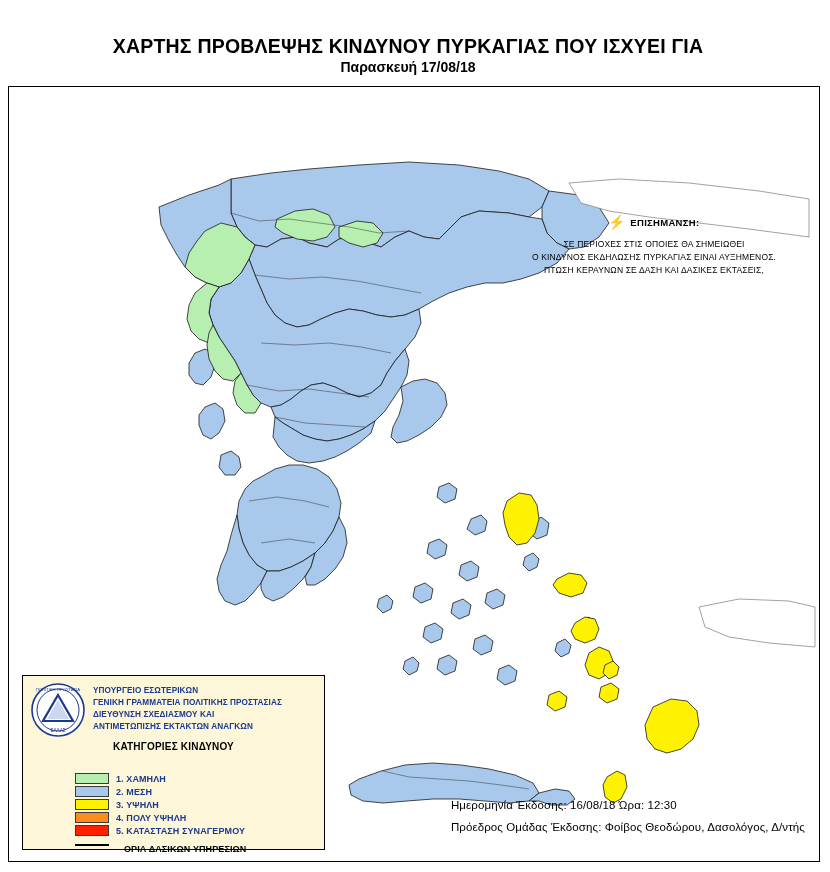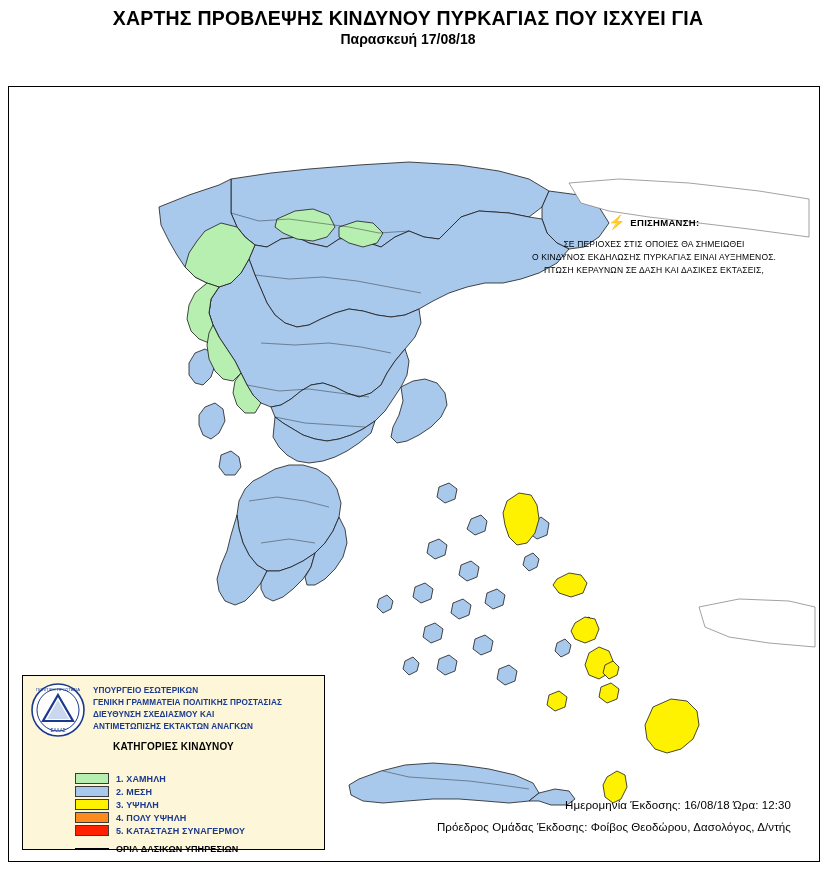--- a/index.html
+++ b/index.html
@@ -12,21 +12,21 @@
     height: 872px;
     font-family: "Liberation Sans", sans-serif;
     color: #000000;
     overflow: hidden;
     position: relative;
   }
 
   
   .title-block {
     width: 816px;
-    padding-top: 6px;
+    padding-top: 34px;
     text-align: center;
   }
   .title-line1 {
     font-size: 19.5px;
     font-weight: bold;
     letter-spacing: 0.2px;
     line-height: 1.25;
   }
   .title-line2 {
     font-size: 14px;
@@ -139,37 +139,37 @@
     box-sizing: border-box;
   }
   .cat-label {
     font-size: 9px;
     font-weight: bold;
     color: #1a3a8f;
     letter-spacing: 0.1px;
   }
   .borders-row {
     display: flex;
-    align-items: center;
-    gap: 7px;
+    align-items: flex-start;
+    gap: 15px;
     padding-left: 44px;
     margin-top: 7px;
   }
   .line-sample {
     width: 34px;
     height: 0;
     border-top: 2px solid #000;
   }
 
   
   .footer {
     position: absolute;
-    right: 28px;
+    right: 14px;
     bottom: 22px;
-    text-align: right;
+    text-align: left;
     font-size: 11.5px;
     line-height: 1.9;
     letter-spacing: 0.1px;
   }
 </style>
 </head>
 <body>
 
 <div class="title-block">
   <div class="title-line1">ΧΑΡΤΗΣ ΠΡΟΒΛΕΨΗΣ ΚΙΝΔΥΝΟΥ ΠΥΡΚΑΓΙΑΣ ΠΟΥ ΙΣΧΥΕΙ ΓΙΑ</div>

